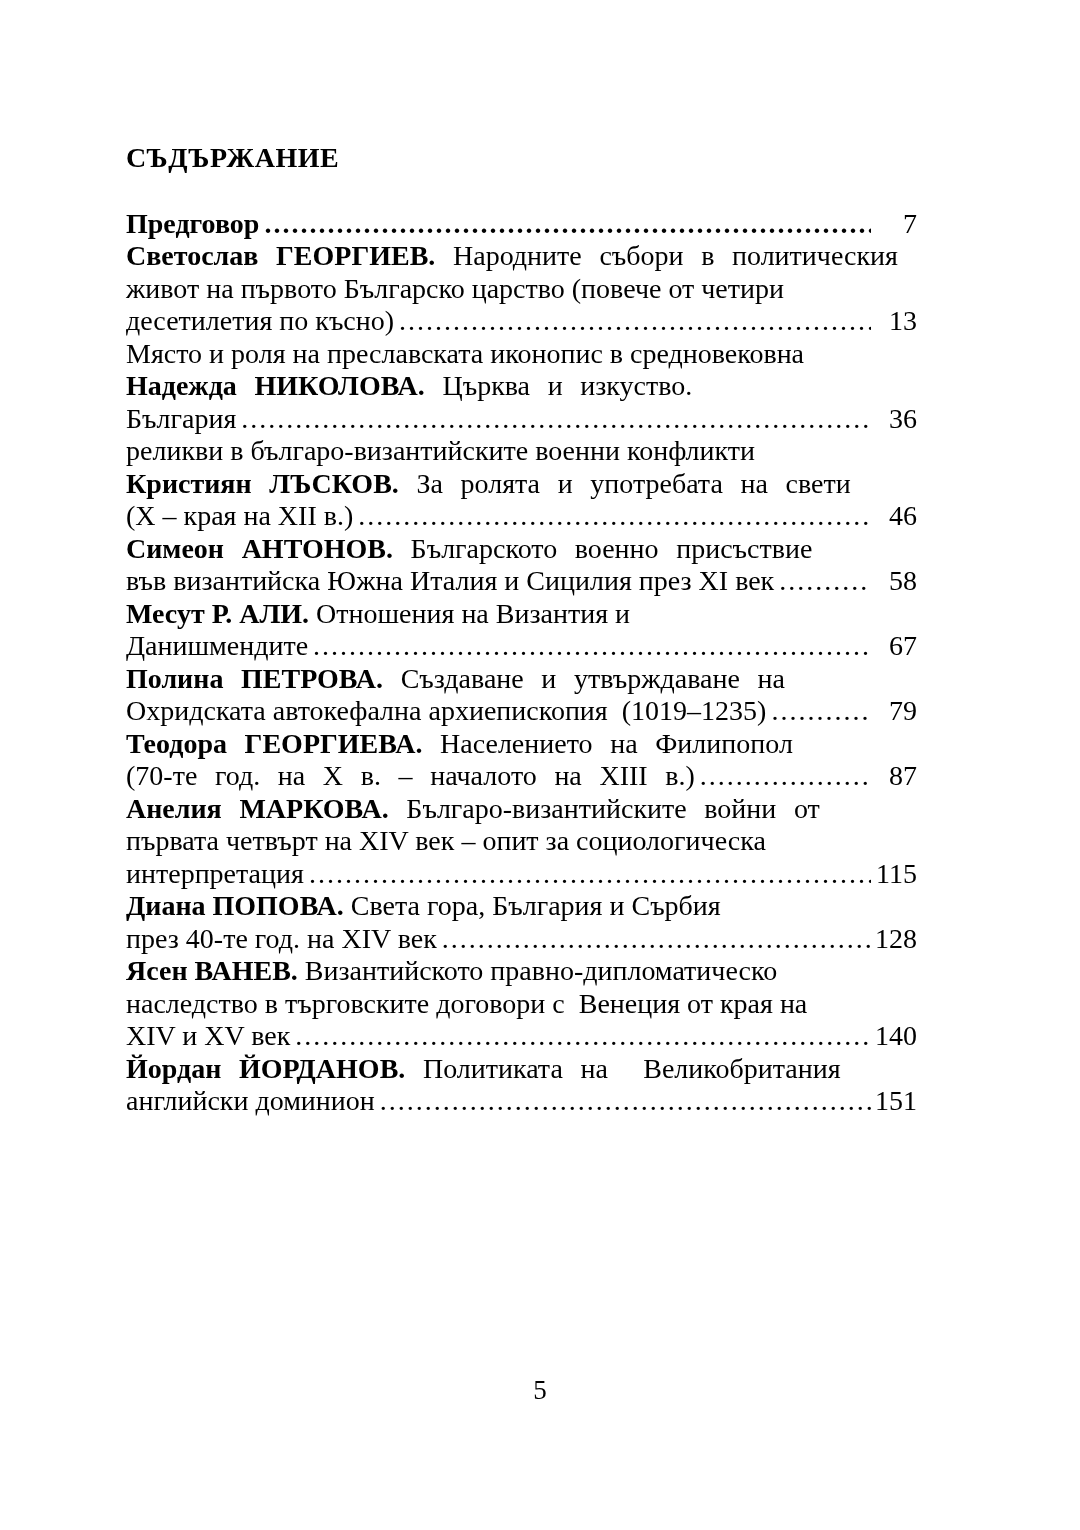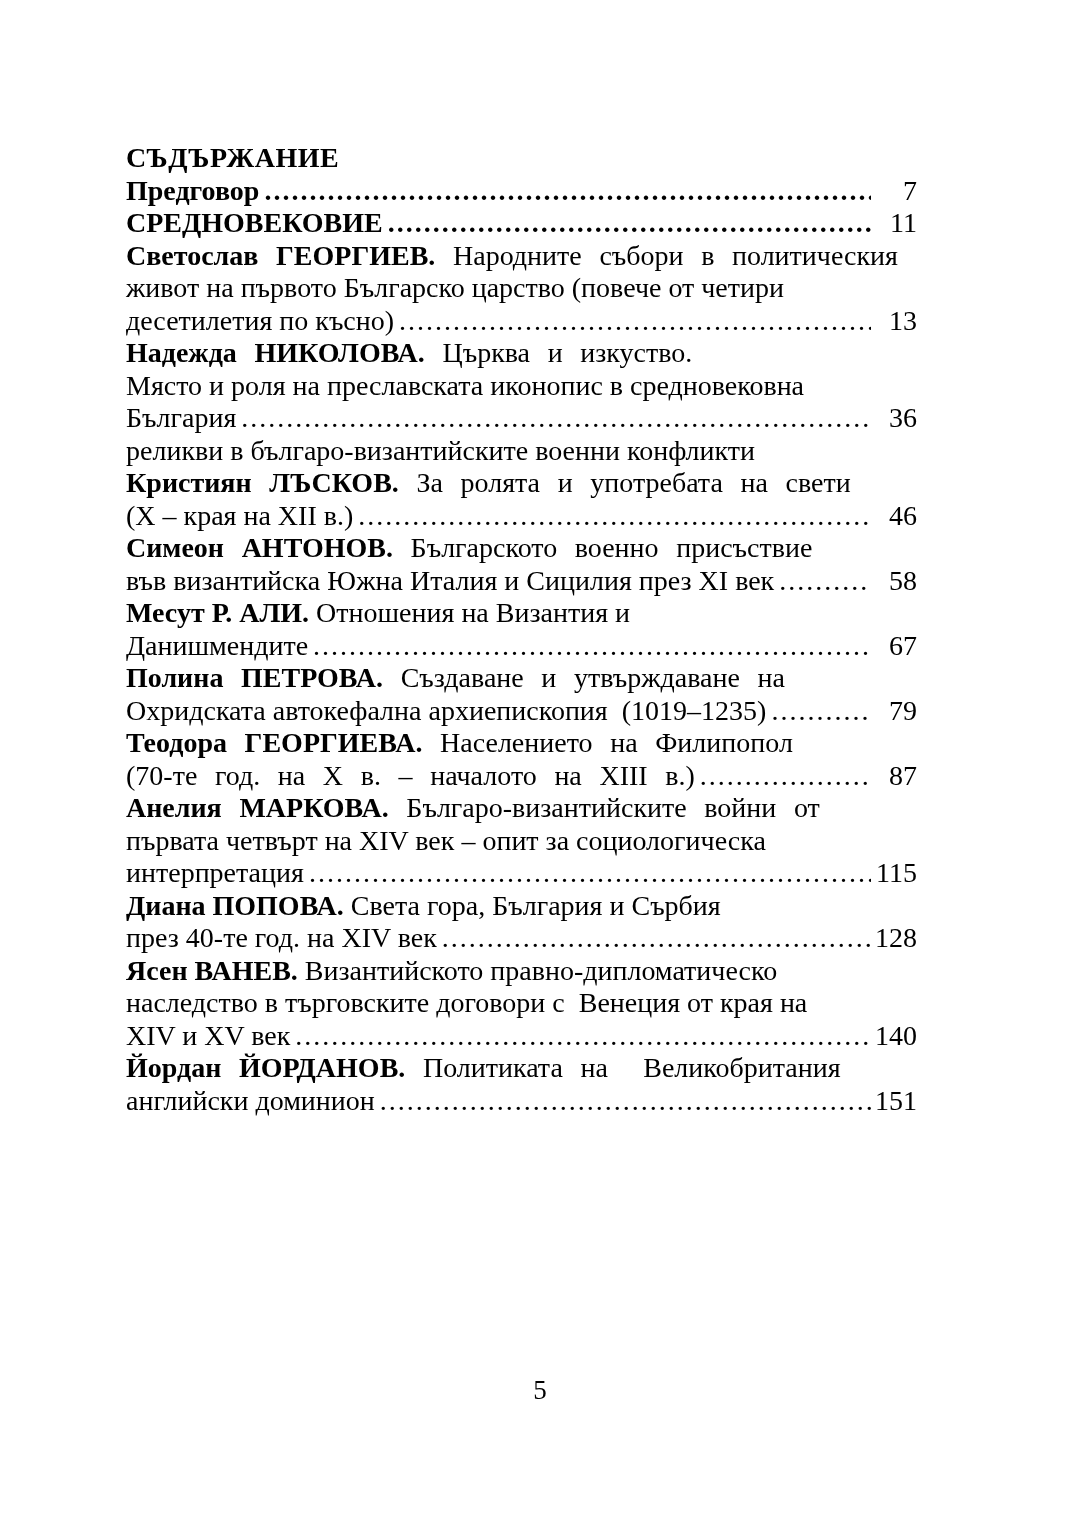--- a/index.html
+++ b/index.html
@@ -23,21 +23,21 @@
     top: 142px;
     width: 791px;
   }
   .doc-title {
     font-size: 28px;
     line-height: 32.5px;
     font-weight: bold;
     letter-spacing: 0.5px;
   }
   .toc-entry { display: block; }
-  .toc-entry.section { }
+  .toc-entry.section { margin-top: 33px; }
   .toc-line {
     font-size: 28px;
     line-height: 32.5px;
   }
   .line-text { white-space: pre-wrap; }
   .leader-line {
     display: flex;
     align-items: baseline;
   }
   .leader-line .line-text,
@@ -81,39 +81,32 @@
   <div class="content">
     <div class="doc-title">СЪДЪРЖАНИЕ</div>
     <div class="toc">
         <div class="toc-entry section">
           <div class="toc-line leader-line">
             <span class="sec-label">Предговор</span>
             <span class="dots"></span>
             <span class="page-num">7</span>
           </div>
         </div>
-        <div class="toc-entry section">
-          <div class="toc-line leader-line">
-            <span class="sec-label">СРЕДНОВЕКОВИЕ</span>
-            <span class="dots"></span>
-            <span class="page-num">11</span>
-          </div>
-        </div>
         <div class="toc-entry article">
           <div class="toc-line wide"><span class="author">Светослав ГЕОРГИЕВ.</span><span class="line-text"> Народните събори в политическия</span></div>
           <div class="toc-line"><span class="line-text">живот на първото Българско царство (повече от четири</span></div>
           <div class="toc-line leader-line">
             <span class="line-text">десетилетия по късно)</span>
             <span class="dots"></span>
             <span class="page-num">13</span>
           </div>
         </div>
         <div class="toc-entry article">
+          <div class="toc-line"><span class="line-text">Място и роля на преславската иконопис в средновековна</span></div>
           <div class="toc-line wide"><span class="author">Надежда НИКОЛОВА.</span><span class="line-text"> Църква и изкуство.</span></div>
-          <div class="toc-line"><span class="line-text">Място и роля на преславската иконопис в средновековна</span></div>
           <div class="toc-line leader-line">
             <span class="line-text">България</span>
             <span class="dots"></span>
             <span class="page-num">36</span>
           </div>
         </div>
         <div class="toc-entry article">
           <div class="toc-line"><span class="line-text">реликви в българо-византийските военни конфликти</span></div>
           <div class="toc-line wide"><span class="author">Кристиян ЛЪСКОВ.</span><span class="line-text"> За ролята и употребата на свети</span></div>
           <div class="toc-line leader-line">

